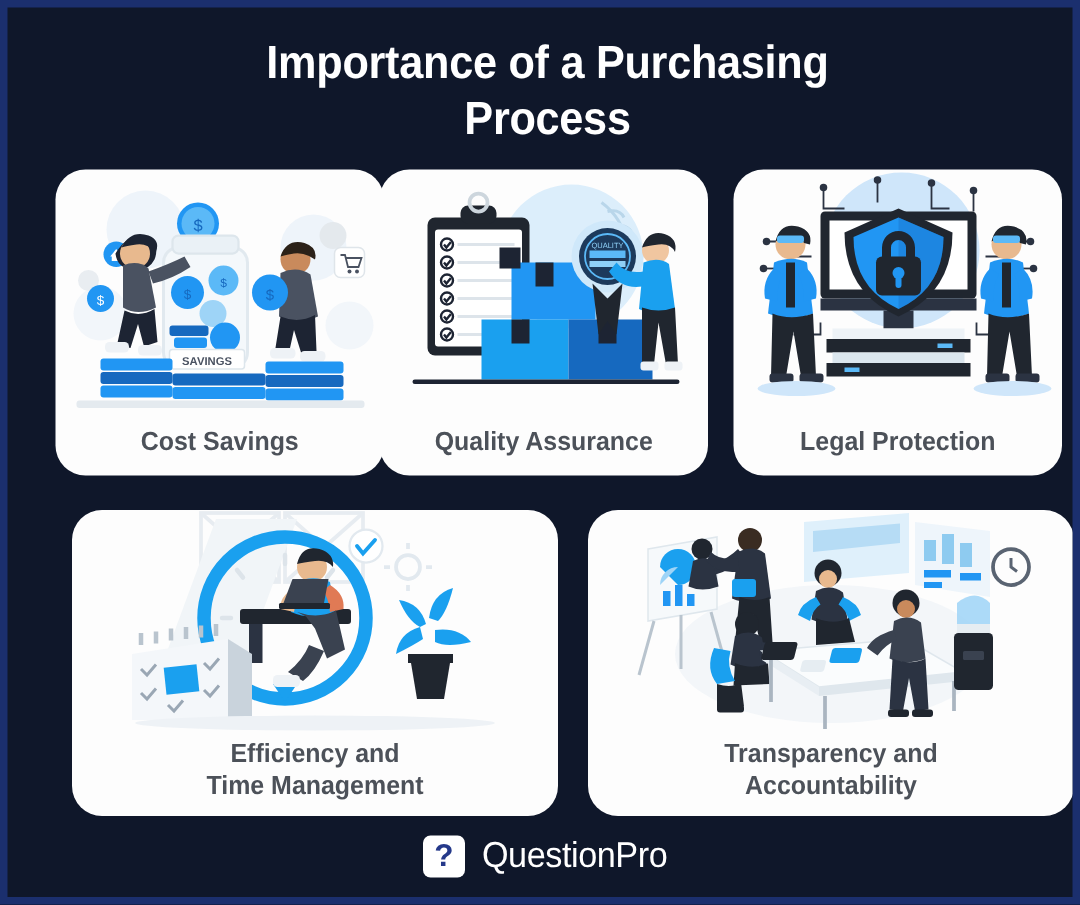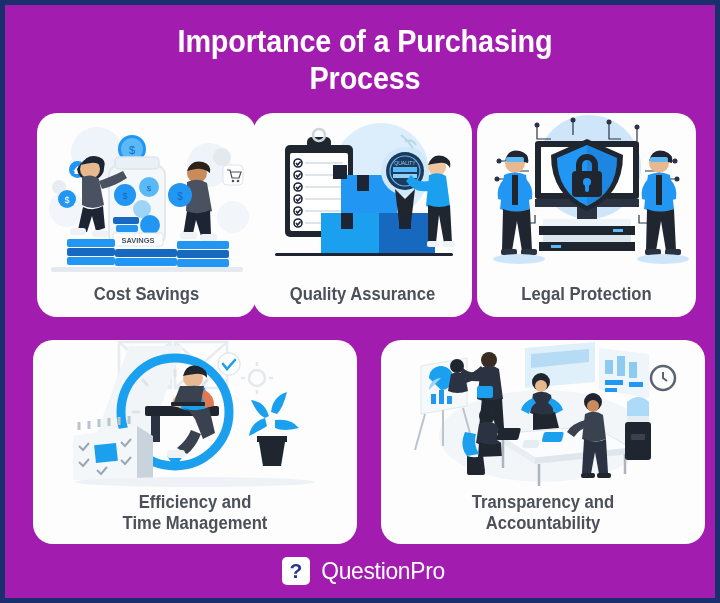--- a/index.html
+++ b/index.html
@@ -11,21 +11,21 @@
     height: 603px;
     overflow: hidden;
     font-family: "Liberation Sans", sans-serif;
     background: #1b2f6e;
   }
 
   #infographic {
     position: relative;
     width: 720px;
     height: 603px;
-    background: #a21caf;
+    background: #0f172a;
     border: 5px solid #1b2f6e;
     box-sizing: border-box;
     overflow: hidden;
   }
 
   
   .title {
     position: absolute;
     left: 0;
     top: 18px;
@@ -69,26 +69,26 @@
     font-size: 17.5px;
     line-height: 21px;
     white-space: pre-line;
     transform: scaleX(0.95);
   }
 
   .card-row1 { top: 108px; width: 219px; height: 204px; }
   .card-row1 .label { padding-bottom: 12px; }
   #card-cost     { left: 32px; }
   #card-quality  { left: 248px; }
-  #card-legal    { left: 472px; }
+  #card-legal    { left: 484px; }
 
   .card-row2 { top: 335px; width: 324px; height: 204px; }
   .card-row2 .label { padding-bottom: 10px; }
-  #card-efficiency   { left: 28px; }
-  #card-transparency { left: 376px; }
+  #card-efficiency   { left: 43px; }
+  #card-transparency { left: 387px; }
 
   
   .footer {
     position: absolute;
     left: 0;
     top: 552px;
     width: 720px;
     display: flex;
     align-items: center;
     justify-content: center;

